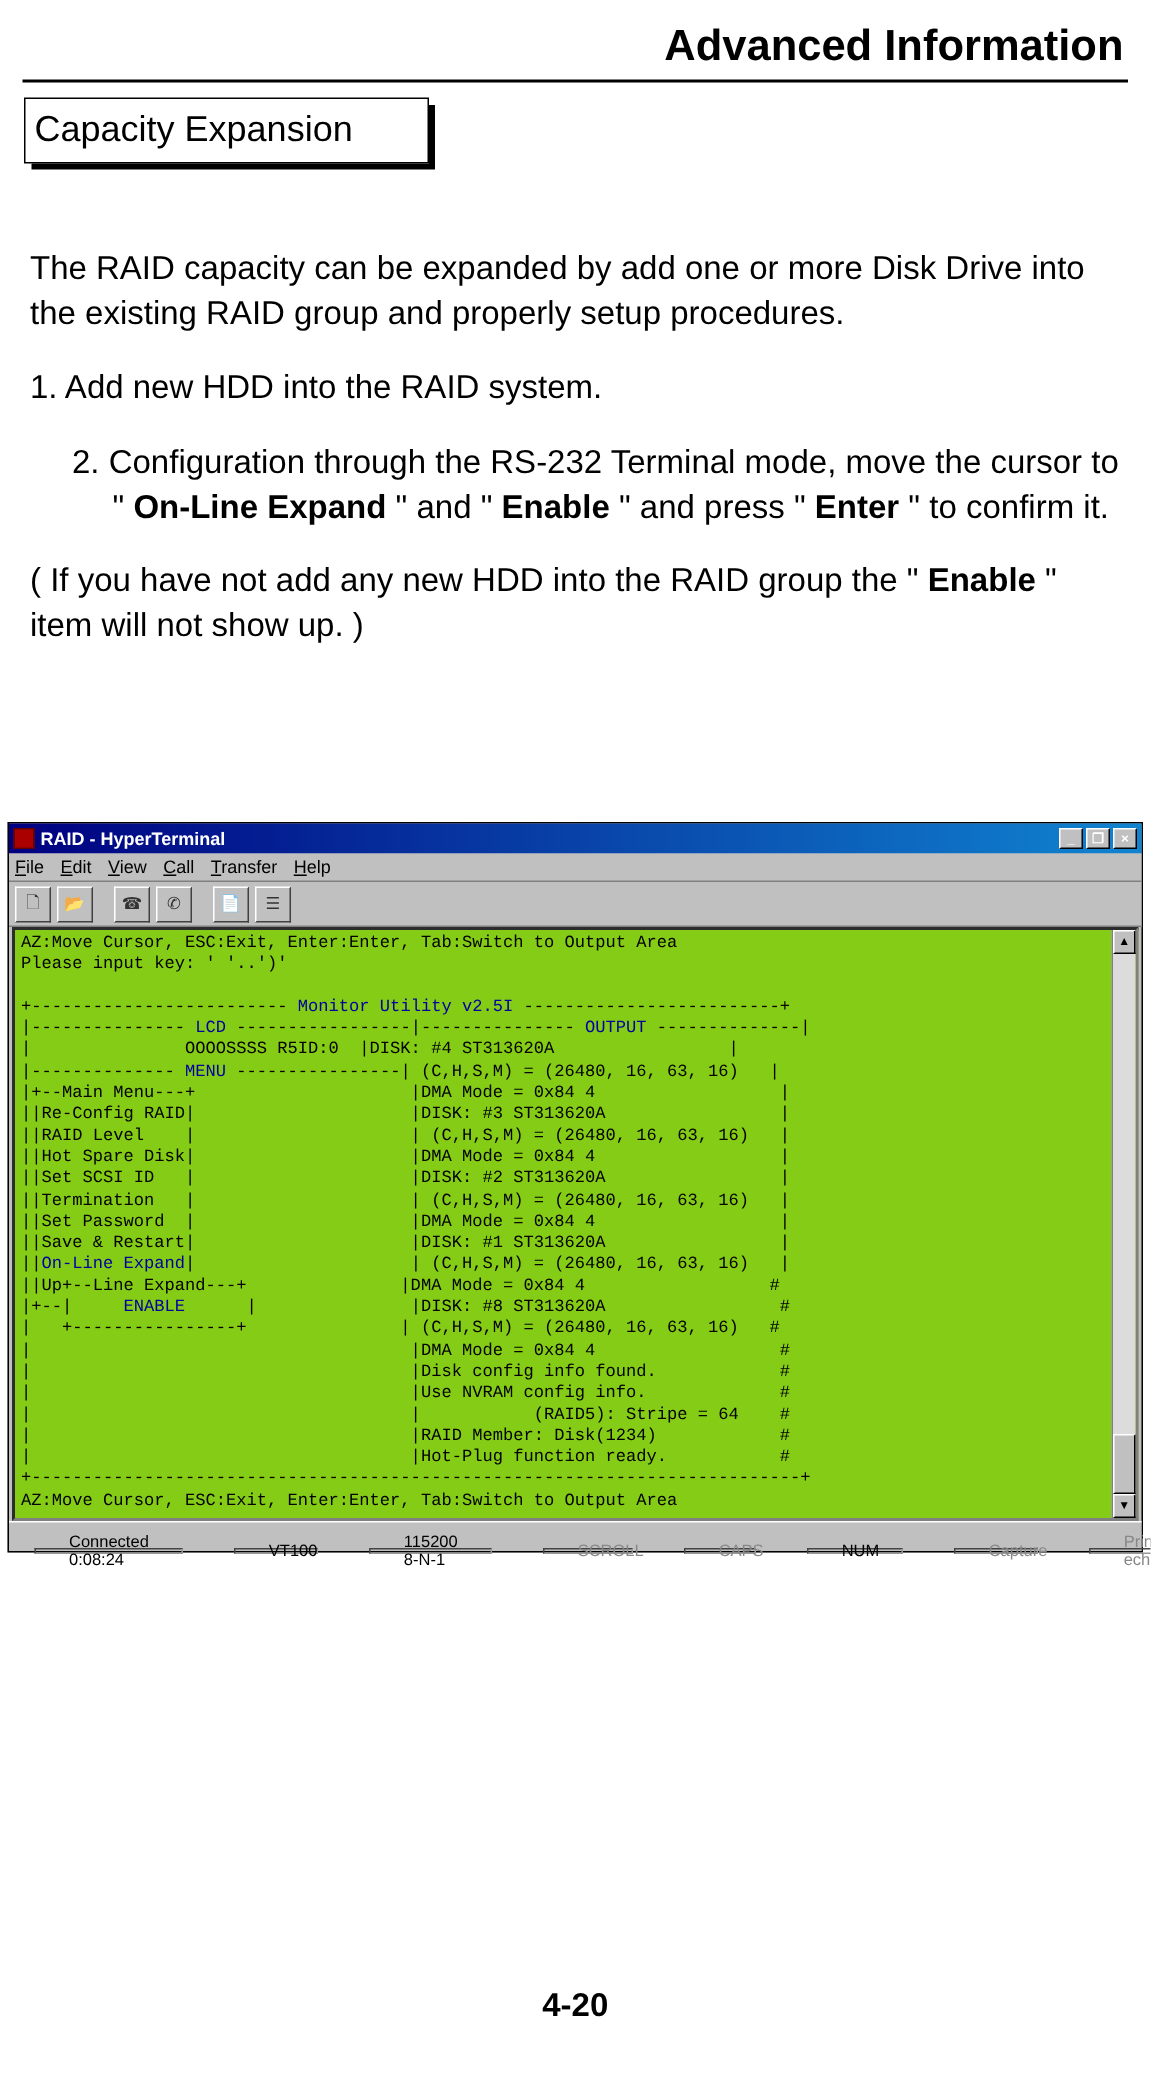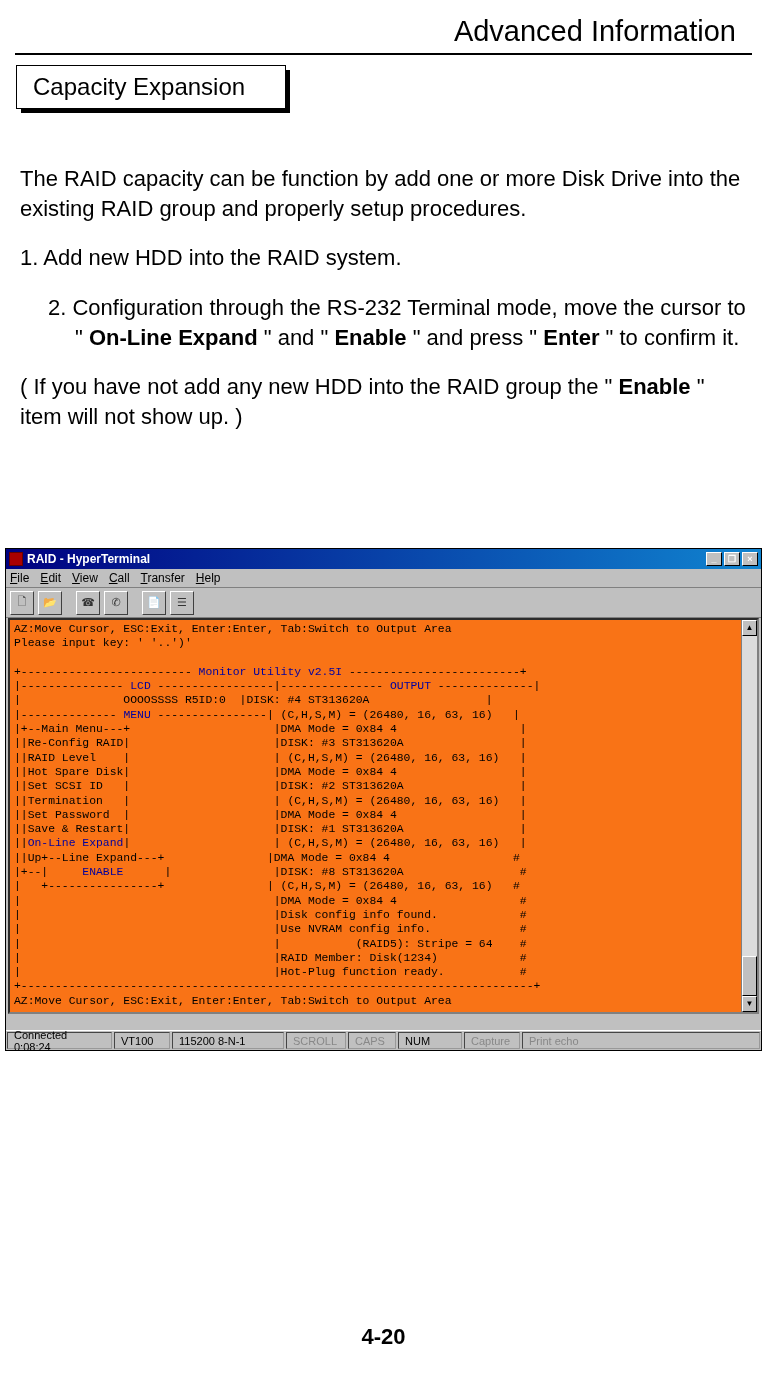--- a/index.html
+++ b/index.html
@@ -7,69 +7,69 @@
     --page-h:1389px;
     --ink:#000;
     --grey-win:#c0c0c0;
     --grey-win-dk:#808080;
     --navy:#000080;
     --hl:#008080;
   }
   *{box-sizing:border-box}
   body{margin:0;display:flex;justify-content:center;background:#fff}
   .page{width:var(--page-w);height:var(--page-h);background:#fff;position:relative;font-family:"Century Gothic","Futura","Trebuchet MS","Verdana",sans-serif;color:var(--ink)}
-  .header-title{position:absolute;top:15px;right:31px;font-size:29px;font-weight:400}
+  .header-title{position:absolute;top:15px;right:18px;font-size:29px;font-weight:700}
   .header-rule{position:absolute;top:53px;left:15px;right:15px;border-top:2px solid #000}
   .section-tab{position:absolute;top:65px;left:16px}
   .section-tab .shadow{position:absolute;top:5px;left:5px;width:269px;height:43px;background:#000}
-  .section-tab .front{position:relative;width:270px;height:44px;background:#fff;border:1.5px solid #000;display:flex;align-items:center;padding-left:16px;font-size:24px}
+  .section-tab .front{position:relative;width:270px;height:44px;background:#fff;border:1.5px solid #000;display:flex;align-items:center;padding-left:6px;font-size:24px}
   .body-copy{position:absolute;top:164px;left:20px;right:20px;font-size:22px;line-height:1.35}
   .body-copy p{margin:0 0 20px 0}
   .num-item{margin:0 0 20px 0}
   .hang{padding-left:55px;text-indent:-27px}
   .b{font-weight:bold}
   .term-window{position:absolute;top:548px;left:5px;width:757px;border:1px solid #000;background:var(--grey-win);font-family:"Tahoma","MS Sans Serif",sans-serif}
   .titlebar{height:20px;background:linear-gradient(to right,#000080,#1084d0);color:#fff;display:flex;align-items:center;font-size:12px;font-weight:bold;padding:0 3px;justify-content:space-between}
   .titlebar .left{display:flex;align-items:flex-end;gap:4px}
   .tb-icon{width:14px;height:14px;background:#a00;border:1px solid #600;display:inline-block}
   .winbtns{display:flex;gap:2px}
   .winbtn{width:16px;height:14px;background:var(--grey-win);border-top:1px solid #fff;border-left:1px solid #fff;border-right:1px solid #000;border-bottom:1px solid #000;font-size:9px;line-height:12px;text-align:center;font-family:Arial}
   .menubar{background:var(--grey-win);height:19px;display:flex;align-items:center;font-size:12px;padding:0 4px;gap:11px;border-bottom:1px solid var(--grey-win-dk)}
   .menubar span u{text-decoration:underline}
   .toolbar{background:var(--grey-win);height:30px;display:flex;align-items:center;padding:2px 4px;gap:4px;border-bottom:1px solid var(--grey-win-dk)}
   .tbtn{width:24px;height:24px;background:var(--grey-win);border-top:1px solid #fff;border-left:1px solid #fff;border-right:1px solid #404040;border-bottom:1px solid #404040;display:flex;align-items:center;justify-content:center;font-size:11px;color:#333}
   .tsep{width:6px}
-  .term-body{background:#f97316;border:2px inset var(--grey-win-dk);margin:0 2px 16px 2px;position:relative;display:flex}
+  .term-body{background:#84cc16;border:2px inset var(--grey-win-dk);margin:0 2px 0 2px;position:relative;display:flex}
   .term-text{flex:1;padding:2px 4px 4px 4px;font-family:"Courier New",monospace;font-size:11.4px;line-height:14.3px;white-space:pre;color:#000;overflow:hidden}
   .term-text .blue{color:#0000a0}
   .scrollbar{width:16px;background:#dcdcdc;border-left:1px solid var(--grey-win-dk);display:flex;flex-direction:column;justify-content:space-between}
   .sbtn{height:16px;background:var(--grey-win);border-top:1px solid #fff;border-left:1px solid #fff;border-right:1px solid #000;border-bottom:1px solid #000;font-size:8px;text-align:center;line-height:14px}
   .thumb{height:40px;background:var(--grey-win);border-top:1px solid #fff;border-left:1px solid #fff;border-right:1px solid #000;border-bottom:1px solid #000;margin-top:auto;margin-bottom:0}
   .statusbar{height:20px;background:var(--grey-win);display:flex;align-items:stretch;font-size:11px;border-top:1px solid #fff}
-  .statusbar .cell{border:1px inset #999;padding:1px 6px;display:flex;align-items:center;margin:1px}
+  .statusbar .cell{border:1px inset #999;padding:1px 22px;display:flex;align-items:center;margin:17px}
   .statusbar .dim{color:#888}
   .page-number{position:absolute;bottom:39px;left:0;right:0;text-align:center;font-size:22px;font-weight:bold}
 </style>
 </head>
 <body>
 
 <div class="page">
 
   <div class="header-title">Advanced Information</div>
   <div class="header-rule"></div>
 
   <div class="section-tab">
     <div class="shadow"></div>
     <div class="front">
       <span>Capacity Expansion</span>
     </div>
   </div>
 
   <div class="body-copy">
-    <p>The RAID capacity can be function by add one or more Disk Drive into the existing RAID group and properly setup procedures.</p>
+    <p>The RAID capacity can be expanded by add one or more Disk Drive into the existing RAID group and properly setup procedures.</p>
 
     <p class="num-item">1. Add new HDD into the RAID system.</p>
 
     <p class="num-item hang">
       <span>2. Configuration through the RS-232 Terminal mode, move the cursor to " </span><span class="b">On-Line Expand</span><span> " and " </span><span class="b">Enable</span><span> " and press " </span><span class="b">Enter</span><span> " to confirm it.</span>
     </p>
 
     <p style="padding-left:0">
       <span>( If you have not add any new HDD into the RAID group the " </span><span class="b">Enable</span><span> " item will not show up. )</span>
     </p>

